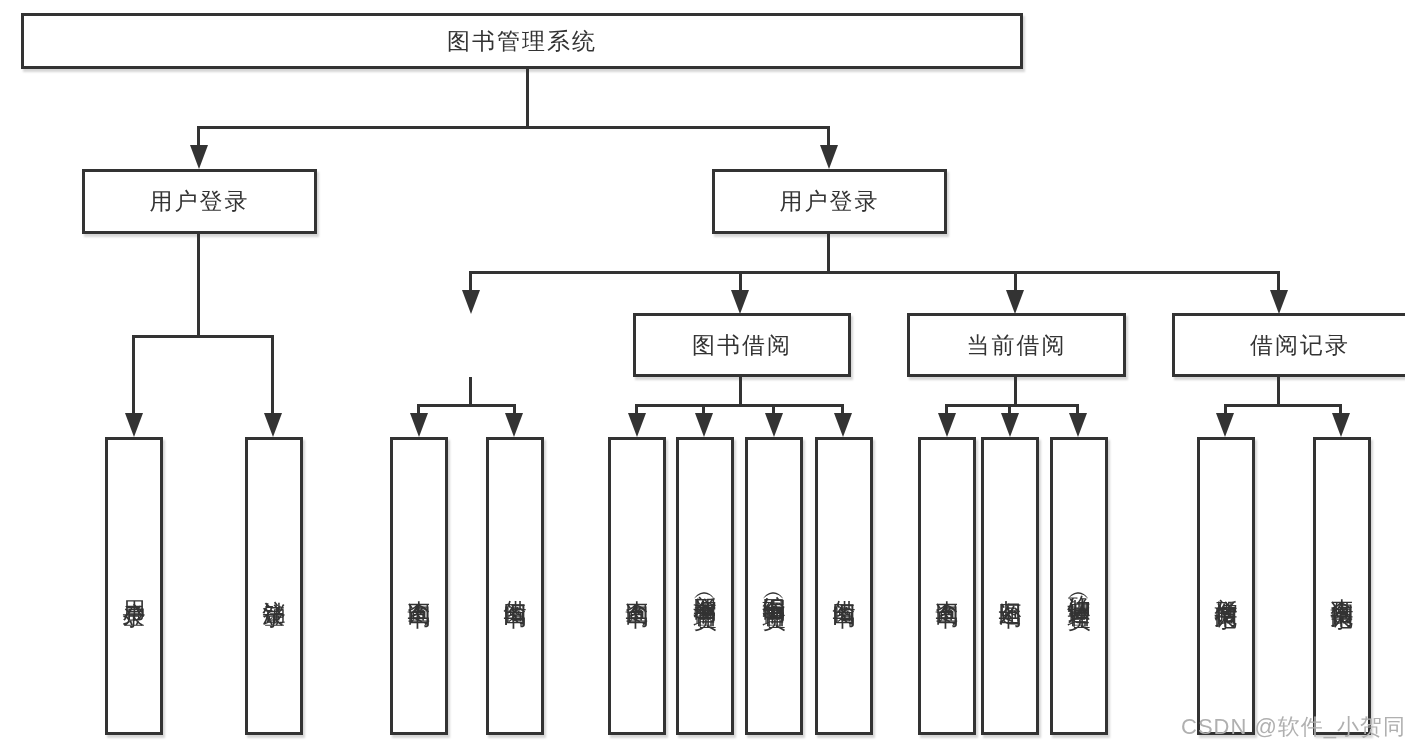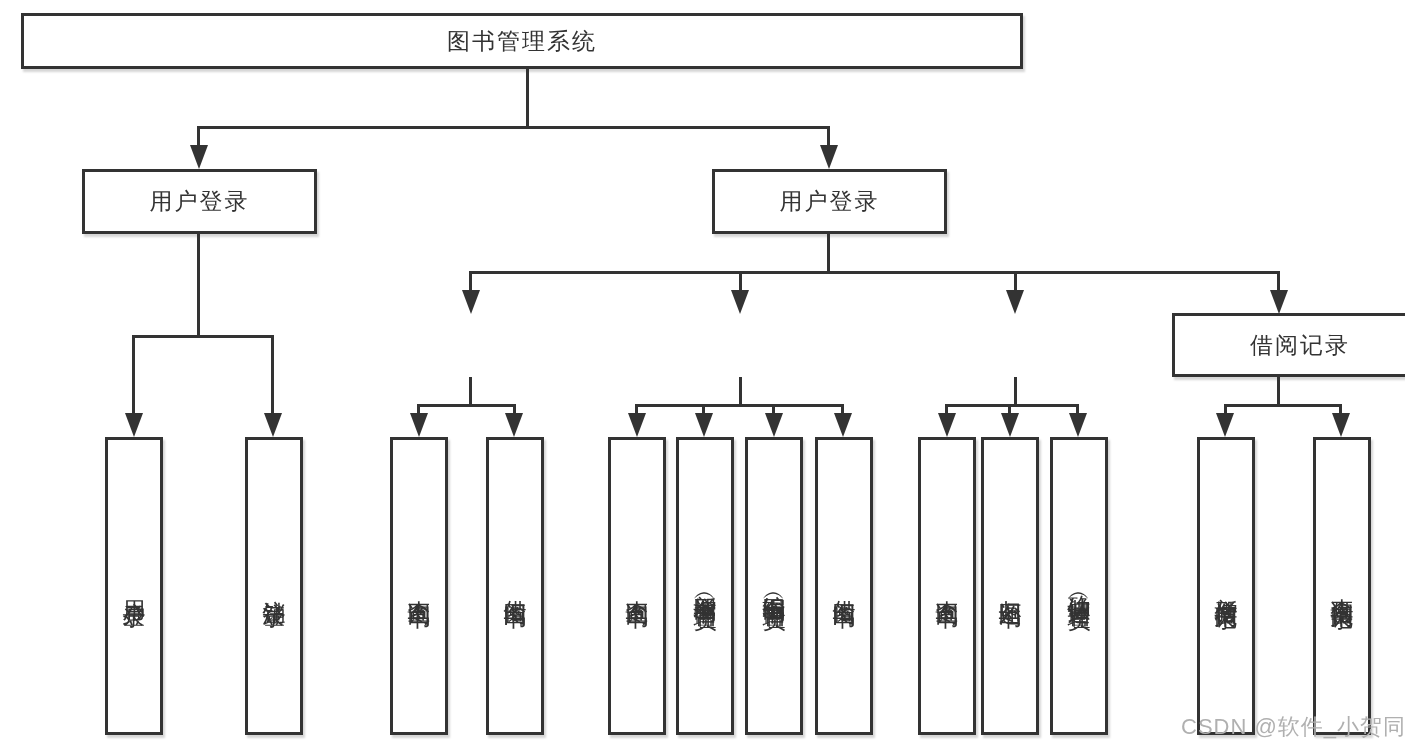--- a/index.html
+++ b/index.html
@@ -72,20 +72,26 @@
   <span class="hl" style="left:469px;top:271px;width:811px"></span>
   <span class="vl" style="left:469px;top:271px;height:20px"></span>
   <span class="vl" style="left:739px;top:271px;height:20px"></span>
   <span class="vl" style="left:1014px;top:271px;height:20px"></span>
   <span class="vl" style="left:1277px;top:271px;height:20px"></span>
   <span class="ar" style="left:462px;top:290px"></span>
   <span class="ar" style="left:731px;top:290px"></span>
   <span class="ar" style="left:1006px;top:290px"></span>
   <span class="ar" style="left:1270px;top:290px"></span>
 
+  <div class="node" style="left:633px;top:313px;width:218px;height:64px">
+    <span class="lbl">图书借阅</span>
+  </div>
+  <div class="node" style="left:907px;top:313px;width:219px;height:64px">
+    <span class="lbl">当前借阅</span>
+  </div>
   <div class="node" style="left:1172px;top:313px;width:256px;height:64px">
     <span class="lbl">借阅记录</span>
   </div>
 
   <span class="vl" style="left:469px;top:377px;height:30px"></span>
   <span class="hl" style="left:417px;top:404px;width:99px"></span>
   <span class="vl" style="left:417px;top:404px;height:11px"></span>
   <span class="vl" style="left:513px;top:404px;height:11px"></span>
   <span class="ar" style="left:410px;top:413px"></span>
   <span class="ar" style="left:505px;top:413px"></span>

